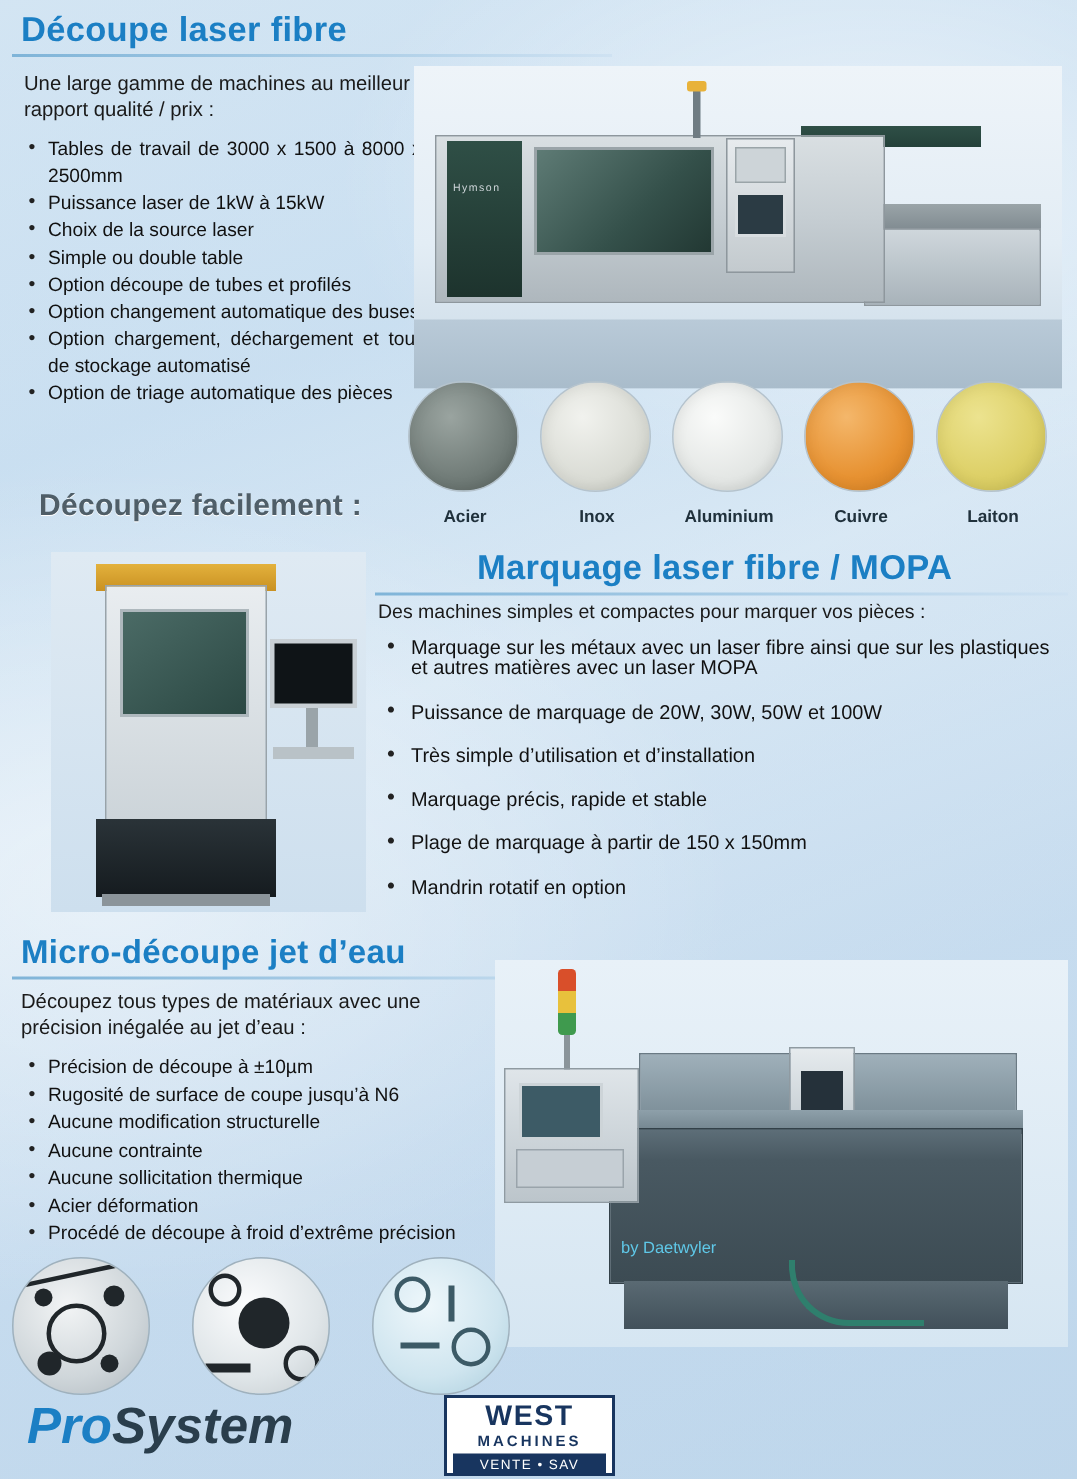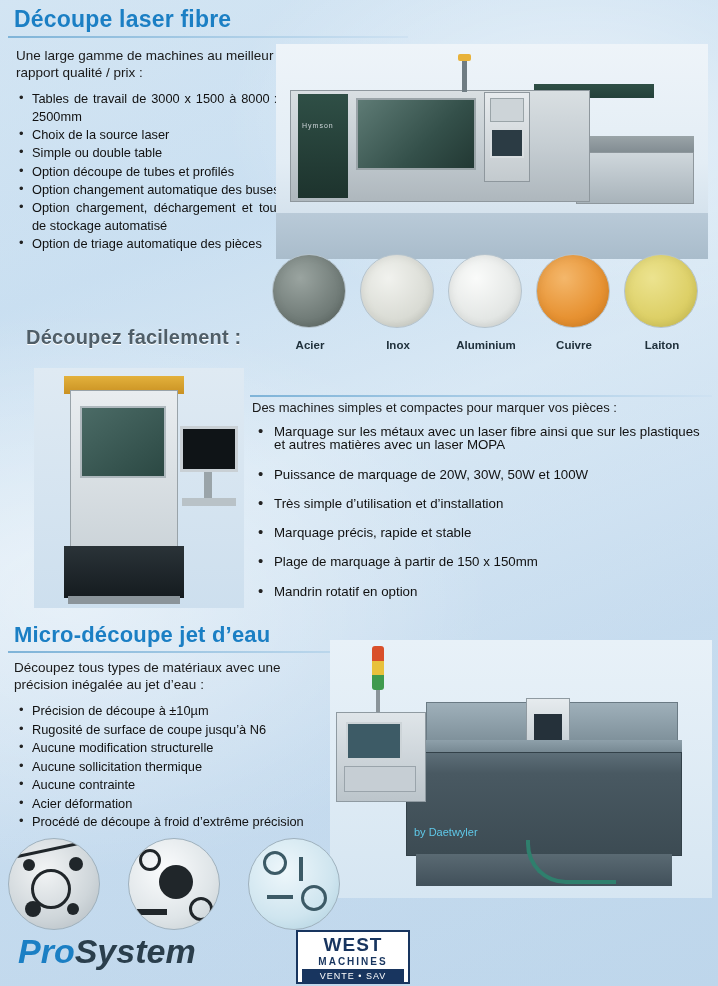--- a/index.html
+++ b/index.html
@@ -321,20 +321,21 @@
 
 <div class="page">
 
   <div class="sec-title" id="title-laser">Découpe laser fibre</div>
   <div class="sec-underline" id="rule-laser"></div>
 
   <div class="intro" id="intro-laser">Une large gamme de machines au meilleur rapport qualité / prix :</div>
 
   <ul class="bl" id="list-laser">
     <li>Tables de travail de 3000 x 1500 à 8000 x 2500mm</li>
+    <li>Puissance laser de 1kW à 15kW</li>
     <li>Choix de la source laser</li>
     <li>Simple ou double table</li>
     <li>Option découpe de tubes et profilés</li>
     <li>Option changement automatique des buses</li>
     <li>Option chargement, déchargement et tour de stockage automatisé</li>
     <li>Option de triage automatique des pièces</li>
   </ul>
 
   <div class="photo" id="photo-laser">
     <div class="floor"></div>
@@ -370,20 +371,21 @@
     <div class="mat" style="left:264px">
       <div class="disc" style="background:radial-gradient(circle at 38% 32%, #f4b76b, #e79232 60%, #cf7a1d);"></div>
       <div class="lbl">Cuivre</div>
     </div>
     <div class="mat" style="left:352px">
       <div class="disc" style="background:radial-gradient(circle at 38% 32%, #ece38f, #ddd067 60%, #c6b94e);"></div>
       <div class="lbl">Laiton</div>
     </div>
   </div>
 
+  <div class="sec-title" id="title-marquage">Marquage laser fibre / MOPA</div>
   <div class="sec-underline" id="rule-marquage"></div>
 
   <div class="intro" id="intro-marq">Des machines simples et compactes pour marquer vos pièces :</div>
 
   <ul class="bl" id="list-marq">
     <li>Marquage sur les métaux avec un laser fibre ainsi que sur les plastiques et autres matières avec un laser MOPA</li>
     <li>Puissance de marquage de 20W, 30W, 50W et 100W</li>
     <li>Très simple d’utilisation et d’installation</li>
     <li>Marquage précis, rapide et stable</li>
     <li>Plage de marquage à partir de 150 x 150mm</li>
@@ -403,22 +405,22 @@
 
   <div class="sec-title" id="title-micro">Micro-découpe jet d’eau</div>
   <div class="sec-underline" id="rule-micro"></div>
 
   <div class="intro" id="intro-micro">Découpez tous types de matériaux avec une précision inégalée au jet d’eau :</div>
 
   <ul class="bl" id="list-micro">
     <li>Précision de découpe à ±10µm</li>
     <li>Rugosité de surface de coupe jusqu’à N6</li>
     <li>Aucune modification structurelle</li>
+    <li>Aucune contrainte</li>
     <li>Aucune sollicitation thermique</li>
-    <li>Aucune contrainte</li>
     <li>Acier déformation</li>
     <li>Procédé de découpe à froid d’extrême précision</li>
   </ul>
 
   <div class="photo" id="photo-water">
     <div class="pole"></div>
     <div class="light"></div>
     <div class="gantry"></div>
     <div class="head"></div>
     <div class="head-dark"></div>

